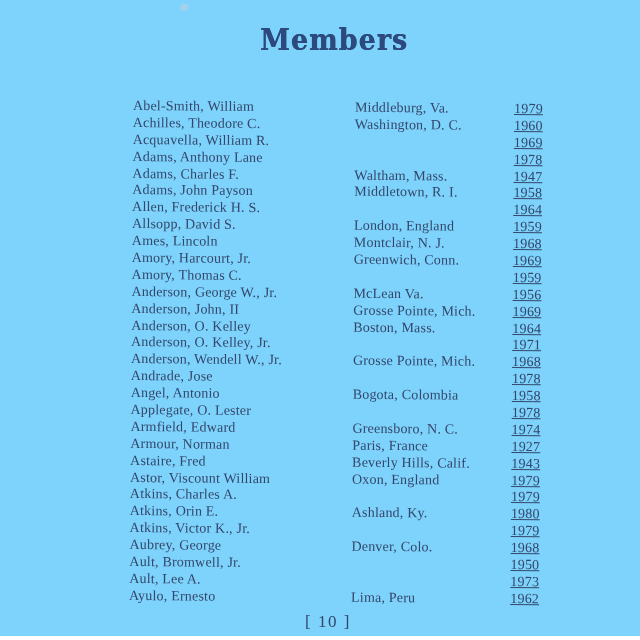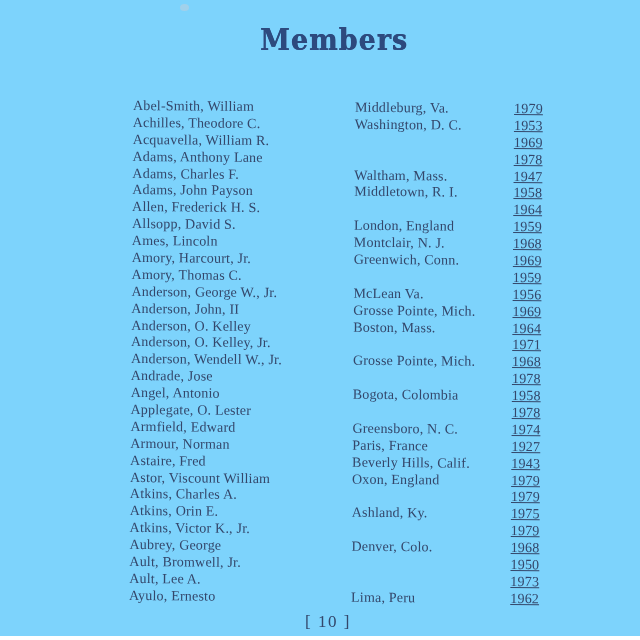--- a/index.html
+++ b/index.html
@@ -85,21 +85,21 @@
   <h1 class="title">Members</h1>
   <div class="list" id="members-list">
       <div class="row">
         <span class="name">Abel-Smith, William</span>
         <span class="loc">Middleburg, Va.</span>
         <span class="year">1979</span>
       </div>
       <div class="row">
         <span class="name">Achilles, Theodore C.</span>
         <span class="loc">Washington, D. C.</span>
-        <span class="year">1953</span>
+        <span class="year">1960</span>
       </div>
       <div class="row">
         <span class="name">Acquavella, William R.</span>
         <span class="loc"></span>
         <span class="year">1969</span>
       </div>
       <div class="row">
         <span class="name">Adams, Anthony Lane</span>
         <span class="loc"></span>
         <span class="year">1978</span>
@@ -200,21 +200,21 @@
         <span class="year">1979</span>
       </div>
       <div class="row">
         <span class="name">Atkins, Charles A.</span>
         <span class="loc"></span>
         <span class="year">1979</span>
       </div>
       <div class="row">
         <span class="name">Atkins, Orin E.</span>
         <span class="loc">Ashland, Ky.</span>
-        <span class="year">1975</span>
+        <span class="year">1980</span>
       </div>
       <div class="row">
         <span class="name">Atkins, Victor K., Jr.</span>
         <span class="loc"></span>
         <span class="year">1979</span>
       </div>
       <div class="row">
         <span class="name">Aubrey, George</span>
         <span class="loc">Denver, Colo.</span>
         <span class="year">1968</span>

